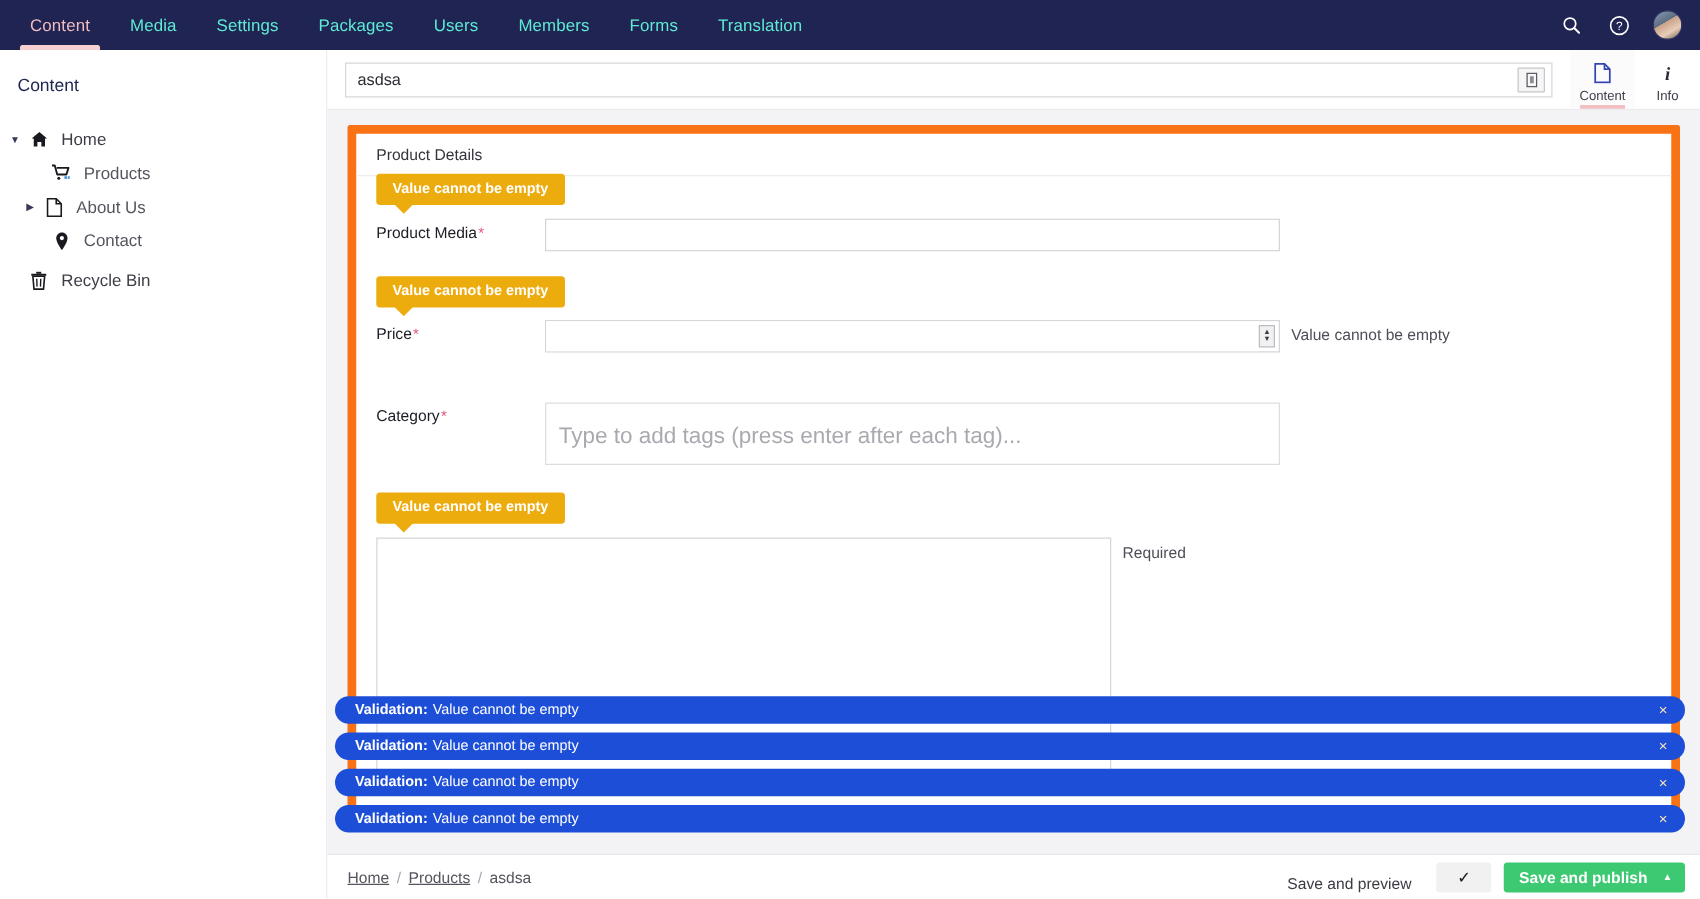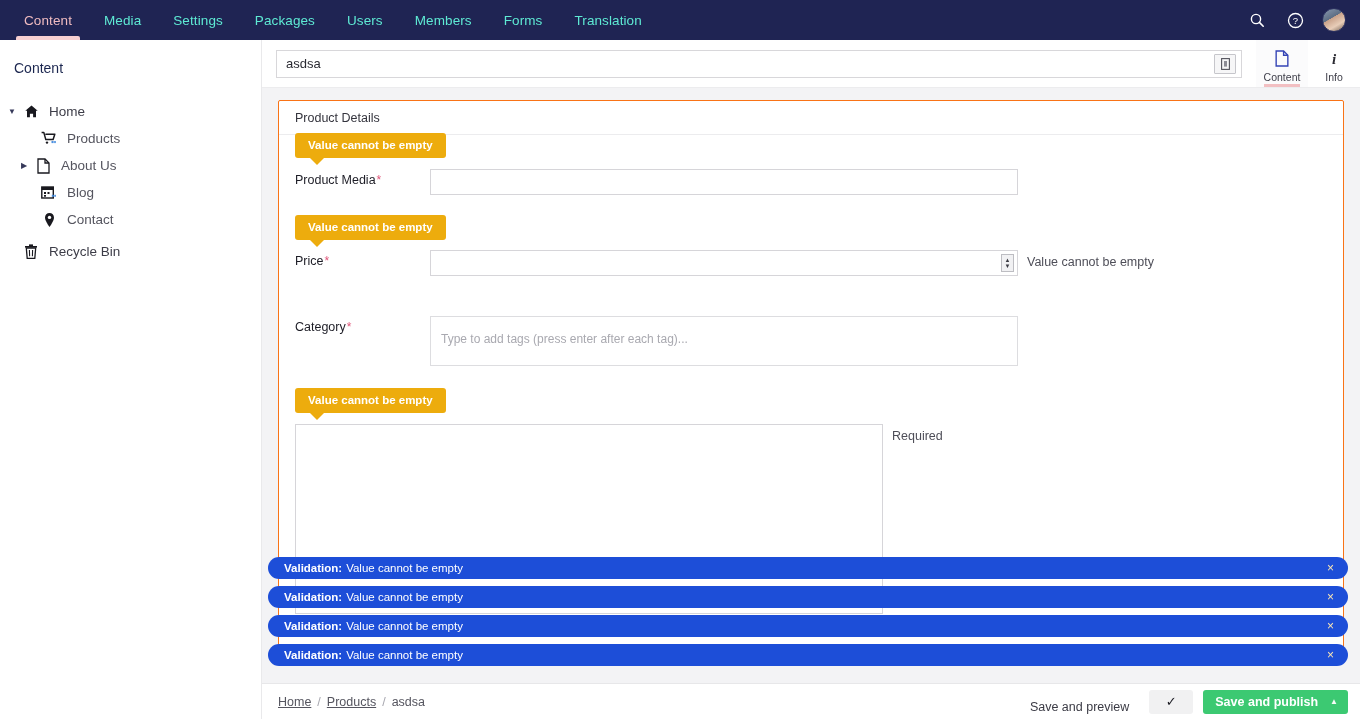--- a/index.html
+++ b/index.html
@@ -103,21 +103,21 @@
   .app-tab .glyph { color: #3544b5; height: 18px; display: flex; align-items: center; }
   .app-tab.inactive .glyph { color: #2b2b33; }
   .app-tab .tl { font-size: 10.5px; color: #3e3e49; }
 
   
   .panel-scroll {
     position: absolute; top: 48px; left: 0; right: 0; bottom: 34px;
     padding: 12px 16px 0 16px; overflow: hidden;
   }
   .panel {
-    background: #fff; border: 1px solid #f97316; border-radius: 2px;
+    background: #fff; border: 7px solid #f97316; border-radius: 2px;
     min-height: 560px;
   }
   .panel-head {
     height: 34px; display: flex; align-items: center; padding: 0 16px;
     border-bottom: 1px solid #ececee; font-size: 12.5px; color: #34343d;
   }
   .panel-body { padding: 6px 16px 20px 16px; }
 
   .field { display: flex; position: relative; padding-top: 28px; }
   .field-label {
@@ -152,21 +152,21 @@
   .spin {
     width: 13px; height: 18px; margin-right: 3px; border: 1px solid #bdbdc2;
     background: #f1f1f3; display: flex; flex-direction: column;
     align-items: center; justify-content: center; cursor: pointer;
   }
   .spin div { font-size: 6px; line-height: 6px; color: #3a3a42; }
   .side-msg { font-size: 12.5px; color: #4e4e58; margin-left: 9px; padding-top: 5px; }
 
   .tags-box {
     width: 588px; height: 50px; border: 1px solid #ddddE0; background: #fff;
-    padding: 15px 10px; font-size: 12px; color: #a9a9b0;
+    padding: 15px 10px; font-size: 18px; color: #a9a9b0;
   }
   .textarea-box {
     width: 588px; height: 190px; border: 1px solid #d6d5d9; background: #fff;
     outline: none; resize: none; font-size: 13px; padding: 6px 8px;
     font-family: "Liberation Sans", sans-serif;
   }
 
   
   .toasts {
     position: absolute; left: 268px; right: 6px; bottom: 36px; z-index: 40;
@@ -292,35 +292,20 @@
       <span class="caret" style="margin-left:-6px">▶</span>
       <span class="ticon">
         <svg width="13" height="16" viewBox="0 0 13 16">
             <path d="M1 1h7l4 4v10H1z" fill="none" stroke="#19191f" stroke-width="1.3"></path>
             <path d="M8 1v4h4" fill="none" stroke="#19191f" stroke-width="1.3"></path>
           </svg>
       </span>
       <span class="tlabel">About Us</span>
     </div>
 
-    <div class="tree-row lvl1">
-      <span class="caret"></span>
-      <span class="ticon">
-        <svg width="16" height="15" viewBox="0 0 16 15">
-            <rect x="0.8" y="2" width="11.5" height="11" fill="none" stroke="#19191f" stroke-width="1.4"></rect>
-            <rect x="0.8" y="2" width="11.5" height="3" fill="#19191f"></rect>
-            <rect x="3" y="7" width="2" height="2" fill="#19191f"></rect>
-            <rect x="6.5" y="7" width="2" height="2" fill="#19191f"></rect>
-            <rect x="3" y="10" width="2" height="1.7" fill="#19191f"></rect>
-            <rect x="10.8" y="9.8" width="2" height="2" fill="#4a8fe0"></rect>
-            <rect x="13.3" y="9.8" width="1.6" height="2" fill="#4a8fe0"></rect>
-          </svg>
-      </span>
-      <span class="tlabel">Blog</span>
-    </div>
 
     <div class="tree-row lvl1">
       <span class="caret"></span>
       <span class="ticon">
         <svg width="13" height="16" viewBox="0 0 13 16">
             <path d="M6.5 1C3.9 1 2 3 2 5.5 2 9 6.5 15 6.5 15S11 9 11 5.5C11 3 9.1 1 6.5 1z" fill="#19191f"></path>
             <circle cx="6.5" cy="5.4" r="1.7" fill="#fff"></circle>
           </svg>
       </span>
       <span class="tlabel">Contact</span>

